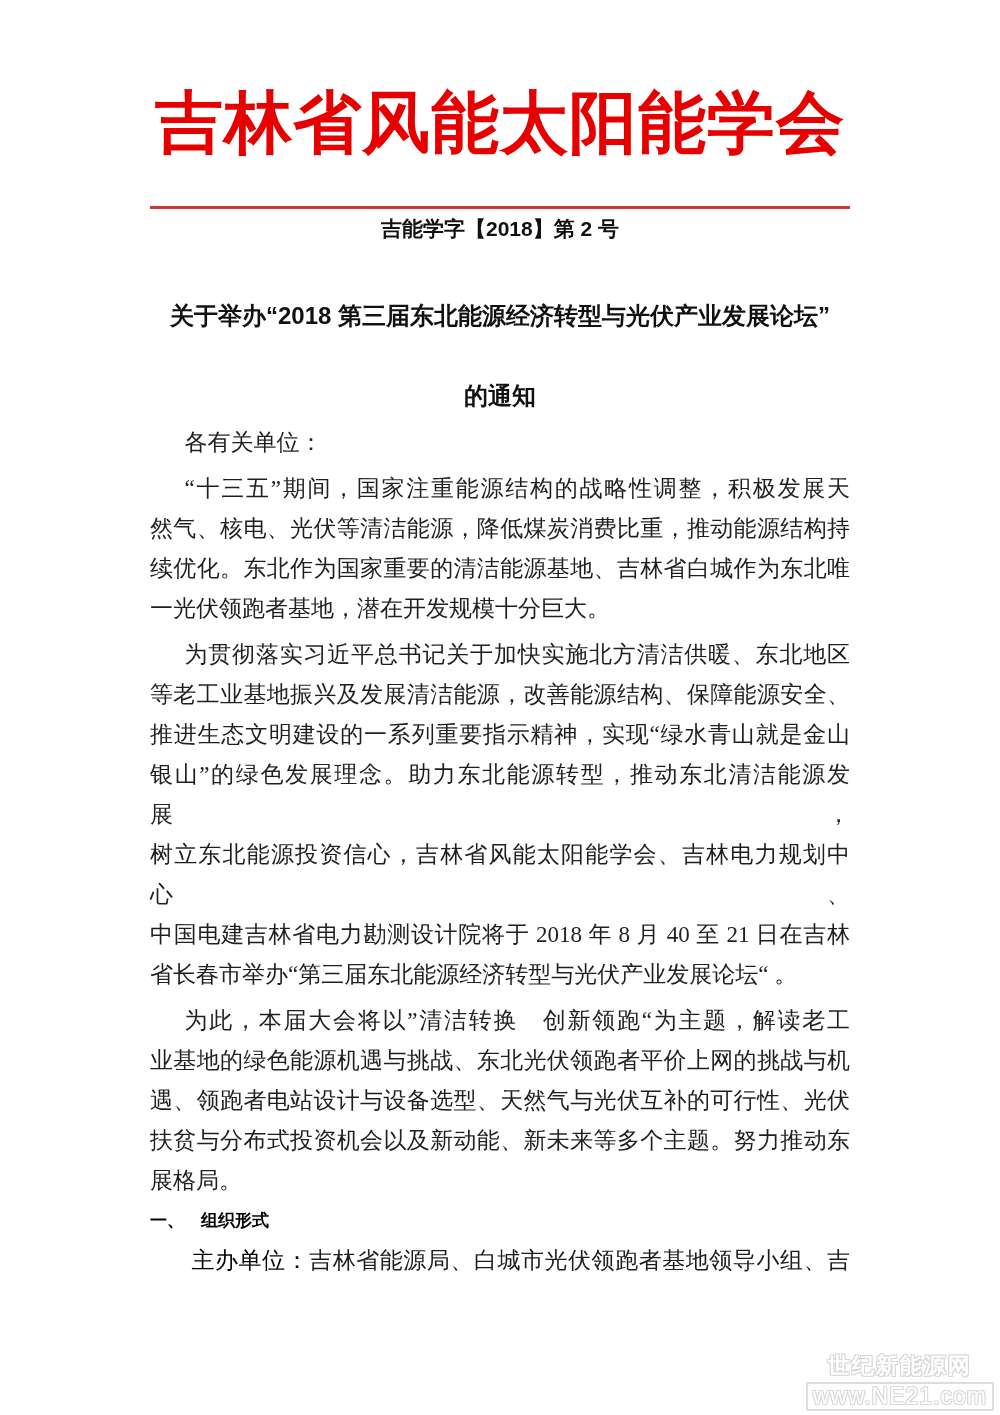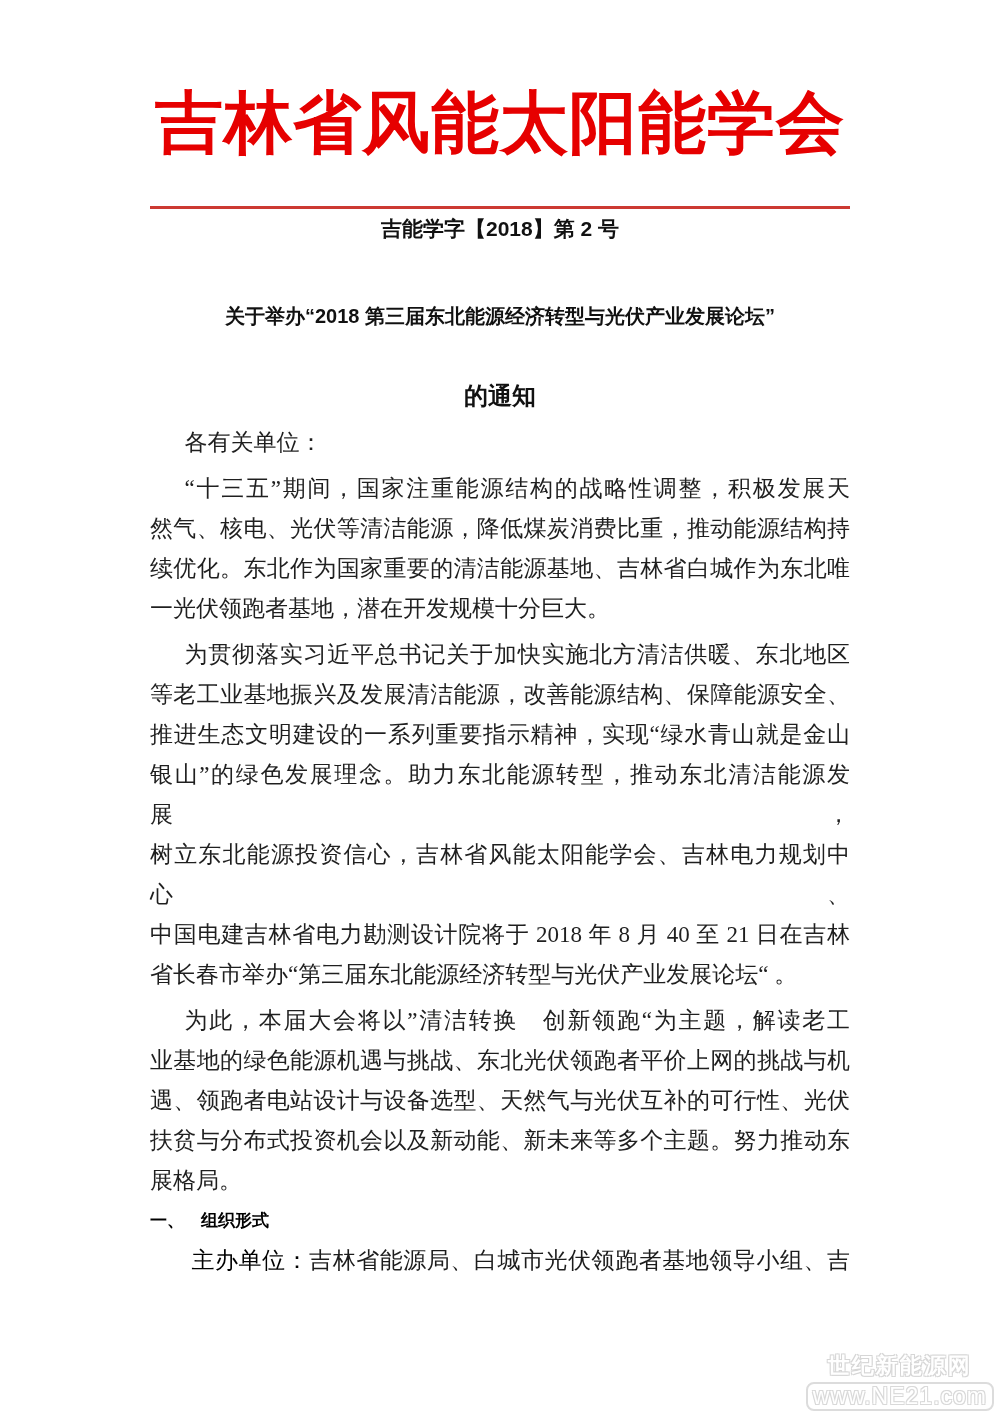--- a/index.html
+++ b/index.html
@@ -43,21 +43,21 @@
     font-size: 21px;
     line-height: 20px;
     color: #111111;
   }
   
   .title-l1 {
     margin: 64px 0 0 0;
     text-align: center;
     font-family: "Liberation Sans", sans-serif;
     font-weight: bold;
-    font-size: 20px;
+    font-size: 24px;
     line-height: 26px;
     color: #111111;
     white-space: nowrap;
   }
   .title-l2 {
     margin: 54px 0 0 0;
     text-align: center;
     font-family: "Liberation Sans", sans-serif;
     font-weight: bold;
     font-size: 24px;
@@ -108,21 +108,21 @@
   }
   .wm2 {
     margin-top: 2px;
     font-size: 23px;
     line-height: 25px;
     letter-spacing: 1px;
     color: #ffffff;
     text-shadow: -1px -1px 0 #d9d9d9, 1px -1px 0 #d9d9d9,
                  -1px 1px 0 #d9d9d9, 1px 1px 0 #d9d9d9;
     border: 2px solid #dcdcdc;
-    border-radius: 8px;
+    border-radius: 2px;
     padding: 0 5px;
   }
 </style>
 </head>
 <body>
 
 <div class="content">
 
   <h1 class="org-title">吉林省风能太阳能学会</h1>
 

